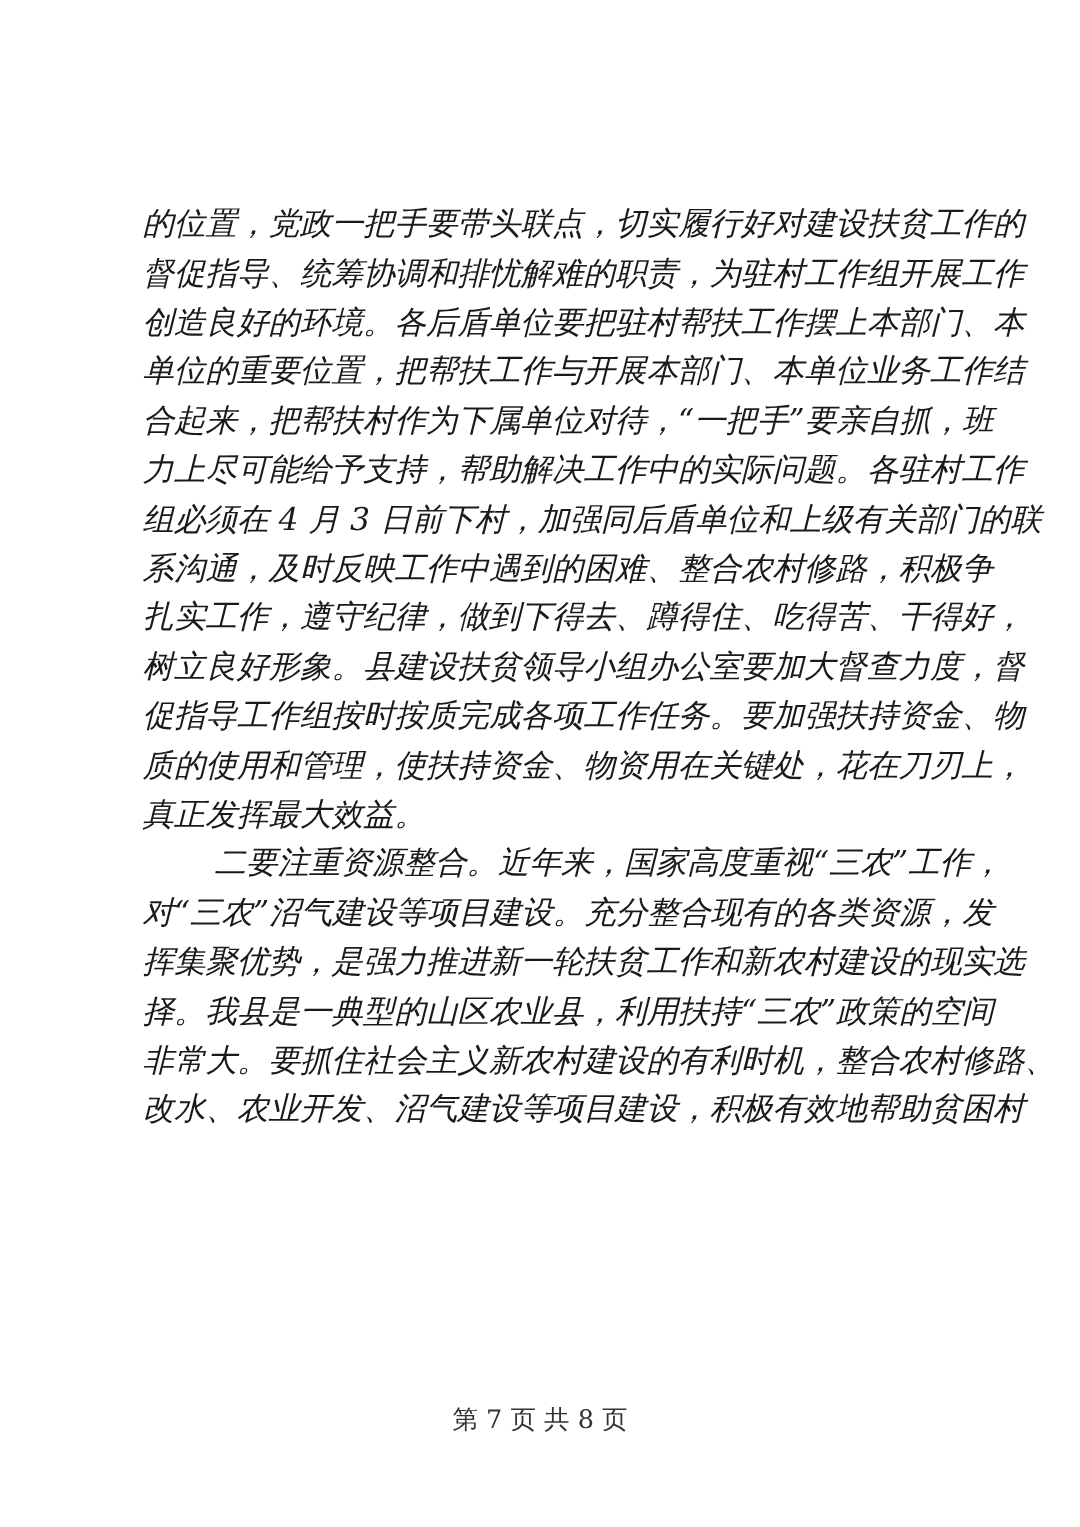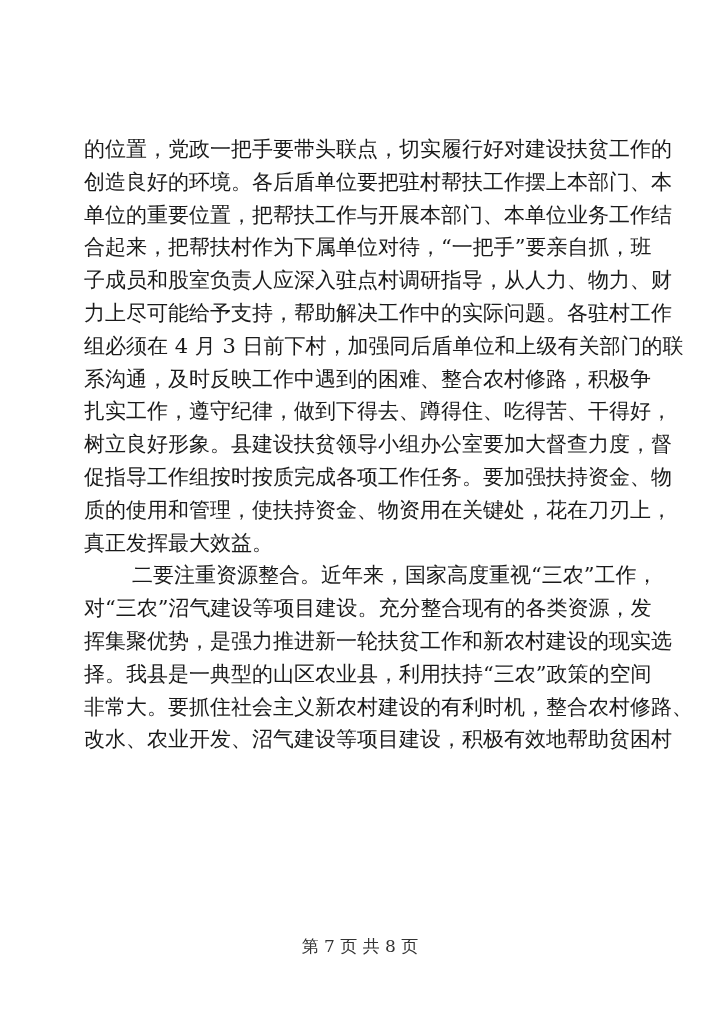--- a/index.html
+++ b/index.html
@@ -17,23 +17,24 @@
     }
     .page {
       position: absolute;
       left: 0; top: 0;
       width: 720px;
       height: 1018px;
       background: #ffffff;
     }
     .body-text {
       position: absolute;
-      left: 84px;
+      left: 95px;
       top: 133px;
       width: 530px;
+      font-style: italic;
     }
     .line {
       display: block;
       height: 32.8px;
       line-height: 32.8px;
       font-size: 21px;
       white-space: nowrap;
       text-align: justify;
       text-align-last: justify;
       letter-spacing: 0;
@@ -55,24 +56,24 @@
       color: #333333;
       font-family: "DejaVu Serif", "Liberation Serif", serif;
     }
   </style>
 </head>
 <body>
 
 <div class="page">
   <div class="body-text">
     <span class="line">的位置，党政一把手要带头联点，切实履行好对建设扶贫工作的</span>
+    <span class="line">督促指导、统筹协调和排忧解难的职责，为驻村工作组开展工作</span>
     <span class="line">创造良好的环境。各后盾单位要把驻村帮扶工作摆上本部门、本</span>
     <span class="line">单位的重要位置，把帮扶工作与开展本部门、本单位业务工作结</span>
     <span class="line">合起来，把帮扶村作为下属单位对待，“一把手”要亲自抓，班</span>
-    <span class="line">子成员和股室负责人应深入驻点村调研指导，从人力、物力、财</span>
     <span class="line">力上尽可能给予支持，帮助解决工作中的实际问题。各驻村工作</span>
     <span class="line">组必须在 4 月 3 日前下村，加强同后盾单位和上级有关部门的联</span>
     <span class="line">系沟通，及时反映工作中遇到的困难、整合农村修路，积极争</span>
     <span class="line">扎实工作，遵守纪律，做到下得去、蹲得住、吃得苦、干得好，</span>
     <span class="line">树立良好形象。县建设扶贫领导小组办公室要加大督查力度，督</span>
     <span class="line">促指导工作组按时按质完成各项工作任务。要加强扶持资金、物</span>
     <span class="line">质的使用和管理，使扶持资金、物资用在关键处，花在刀刃上，</span>
     <span class="line last">真正发挥最大效益。</span>
     <span class="line indent">二要注重资源整合。近年来，国家高度重视“三农”工作，</span>
     <span class="line">对“三农”沼气建设等项目建设。充分整合现有的各类资源，发</span>

